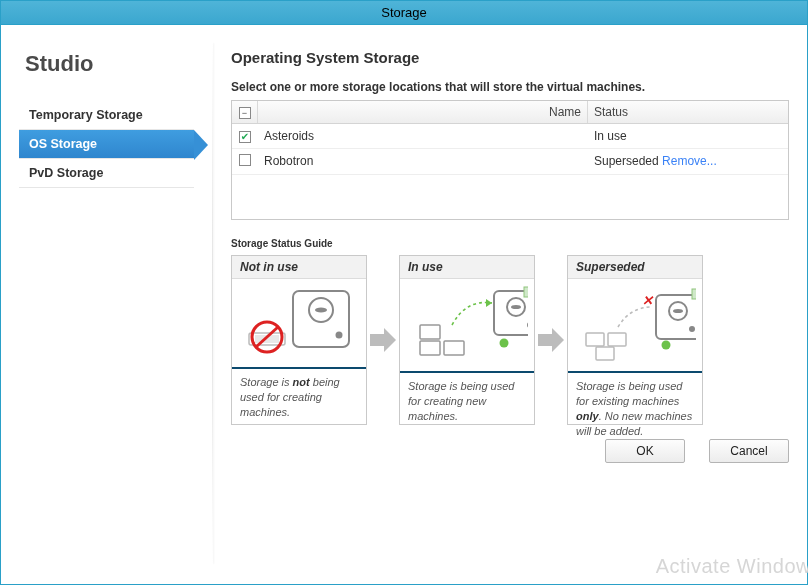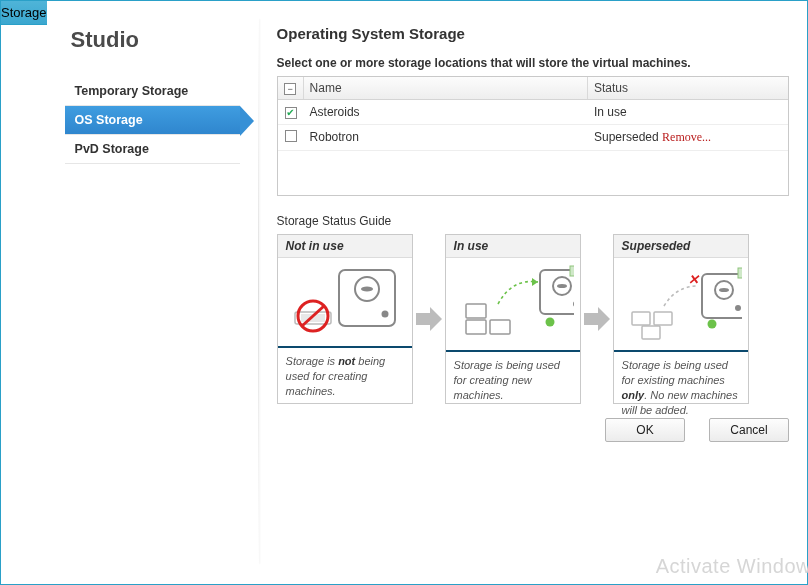--- a/index.html
+++ b/index.html
@@ -1,43 +1,43 @@
 <!DOCTYPE html>
 <html><head>
 <meta charset="utf-8">
 <style>
   * { box-sizing: border-box; }
   html, body { margin:0; padding:0; font-family: "Segoe UI", Arial, sans-serif; font-size:12px; color:#333; background:#fff; }
-  .window { width:808px; height:585px; border:1px solid #2aa0c8; background:#fff; display:flex; flex-direction:row; position:relative;}
+  .window { width:808px; height:585px; border:1px solid #2aa0c8; background:#fff; display:flex; flex-direction:column; position:relative;}
   .titlebar { height:24px; background:linear-gradient(#4fb4d8,#3ba7cf); color:#000; text-align:center; font-size:13px; line-height:24px; border-bottom:1px solid #2aa0c8;}
   .body { flex:1; display:flex; padding:18px 18px 20px 18px;}
   .sidebar { width:175px; flex:none; }
   .sidebar-title { font-size:22px; font-weight:600; color:#4a4a4a; margin:8px 0 24px 6px;}
   .nav-item { position:relative; padding:7px 10px; font-size:12.5px; color:#333; border-bottom:1px solid #e6e6e6; cursor:pointer; font-weight:600;}
   .nav-item.active { background:linear-gradient(#3f9de0,#2f86ce); color:#fff;}
   .nav-item.active::after { content:""; position:absolute; right:-14px; top:0; width:0;height:0; border-top:15px solid transparent; border-bottom:15px solid transparent; border-left:14px solid #3690d6;}
   .divider-vert { width:1px; background:linear-gradient(#fff,#e0e0e0,#fff); margin:0 10px 0 18px; box-shadow:1px 0 2px rgba(0,0,0,0.06);}
   .main { flex:1; padding-left:8px; display:flex; flex-direction:column;}
   .main h2 { font-size:15px; font-weight:600; margin:6px 0 14px 0; color:#333;}
   .instruction { font-weight:600; font-size:12px; margin-bottom:6px;}
   .table { border:1px solid #c9c9c9; width:100%; height:120px; background:#fff;}
   .thead { display:flex; background:linear-gradient(#fcfcfc,#eee); border-bottom:1px solid #d4d4d4;}
   .th { padding:4px 6px; font-size:12px; color:#444; border-right:1px solid #d9d9d9;}
   .th-check { width:26px; text-align:center;}
-  .th-name { flex:1;}
+  .th-name { flex:1;text-align:right;}
   .th-status { width:200px; border-right:none;}
   .check-toggle { width:12px;height:12px; border:1px solid #888; display:inline-block; background:#fff; font-size:9px; line-height:10px; text-align:center; cursor:pointer;}
   .tr { display:flex; border-bottom:1px solid #eee; padding:3px 0;}
   .td { padding:2px 6px; font-size:12px;}
   .td-check { width:26px; text-align:center;}
   .td-name { flex:1;}
   .td-status { width:200px;}
   .chk { width:12px;height:12px; border:1px solid #888; display:inline-block; background:#fff; font-size:10px; line-height:10px; text-align:center; color:#2a5; cursor:pointer;}
-  .link { color:#b91c1c; cursor:pointer;font-family:Liberation Serif, serif;}
-  .guide-title { font-weight:400; margin:18px 0 6px 0; font-size:12px;}
+  .link { color:#3b82f6; cursor:pointer;}
+  .guide-title { font-weight:700; margin:18px 0 6px 0; font-size:10px;}
   .guide-row { display:flex; align-items:stretch;}
   .card { border:1px solid #c9c9c9; width:136px; height:170px; display:flex; flex-direction:column;font-style:italic;}
   .card-h { background:#f2f2f2; border-bottom:1px solid #dcdcdc; font-weight:600; padding:4px 8px; font-size:12px;}
   .card-img { flex:1; display:flex; align-items:center; justify-content:center; padding:6px;}
   .card-txt { border-top:2px solid #0c4a6e; padding:6px 8px; font-size:11px; line-height:1.35; color:#555; min-height:54px;}
   .arrow { width:32px; display:flex; align-items:center; justify-content:center;}
   .arrow-shape { display:flex; align-items:center;}
   .arrow-bar { width:14px; height:12px; background:#bcbcbc;}
   .arrow-head { width:0;height:0; border-top:12px solid transparent; border-bottom:12px solid transparent; border-left:12px solid #bcbcbc;}
   .btn-row { display:flex; justify-content:flex-end; gap:24px; margin-top:14px;}

